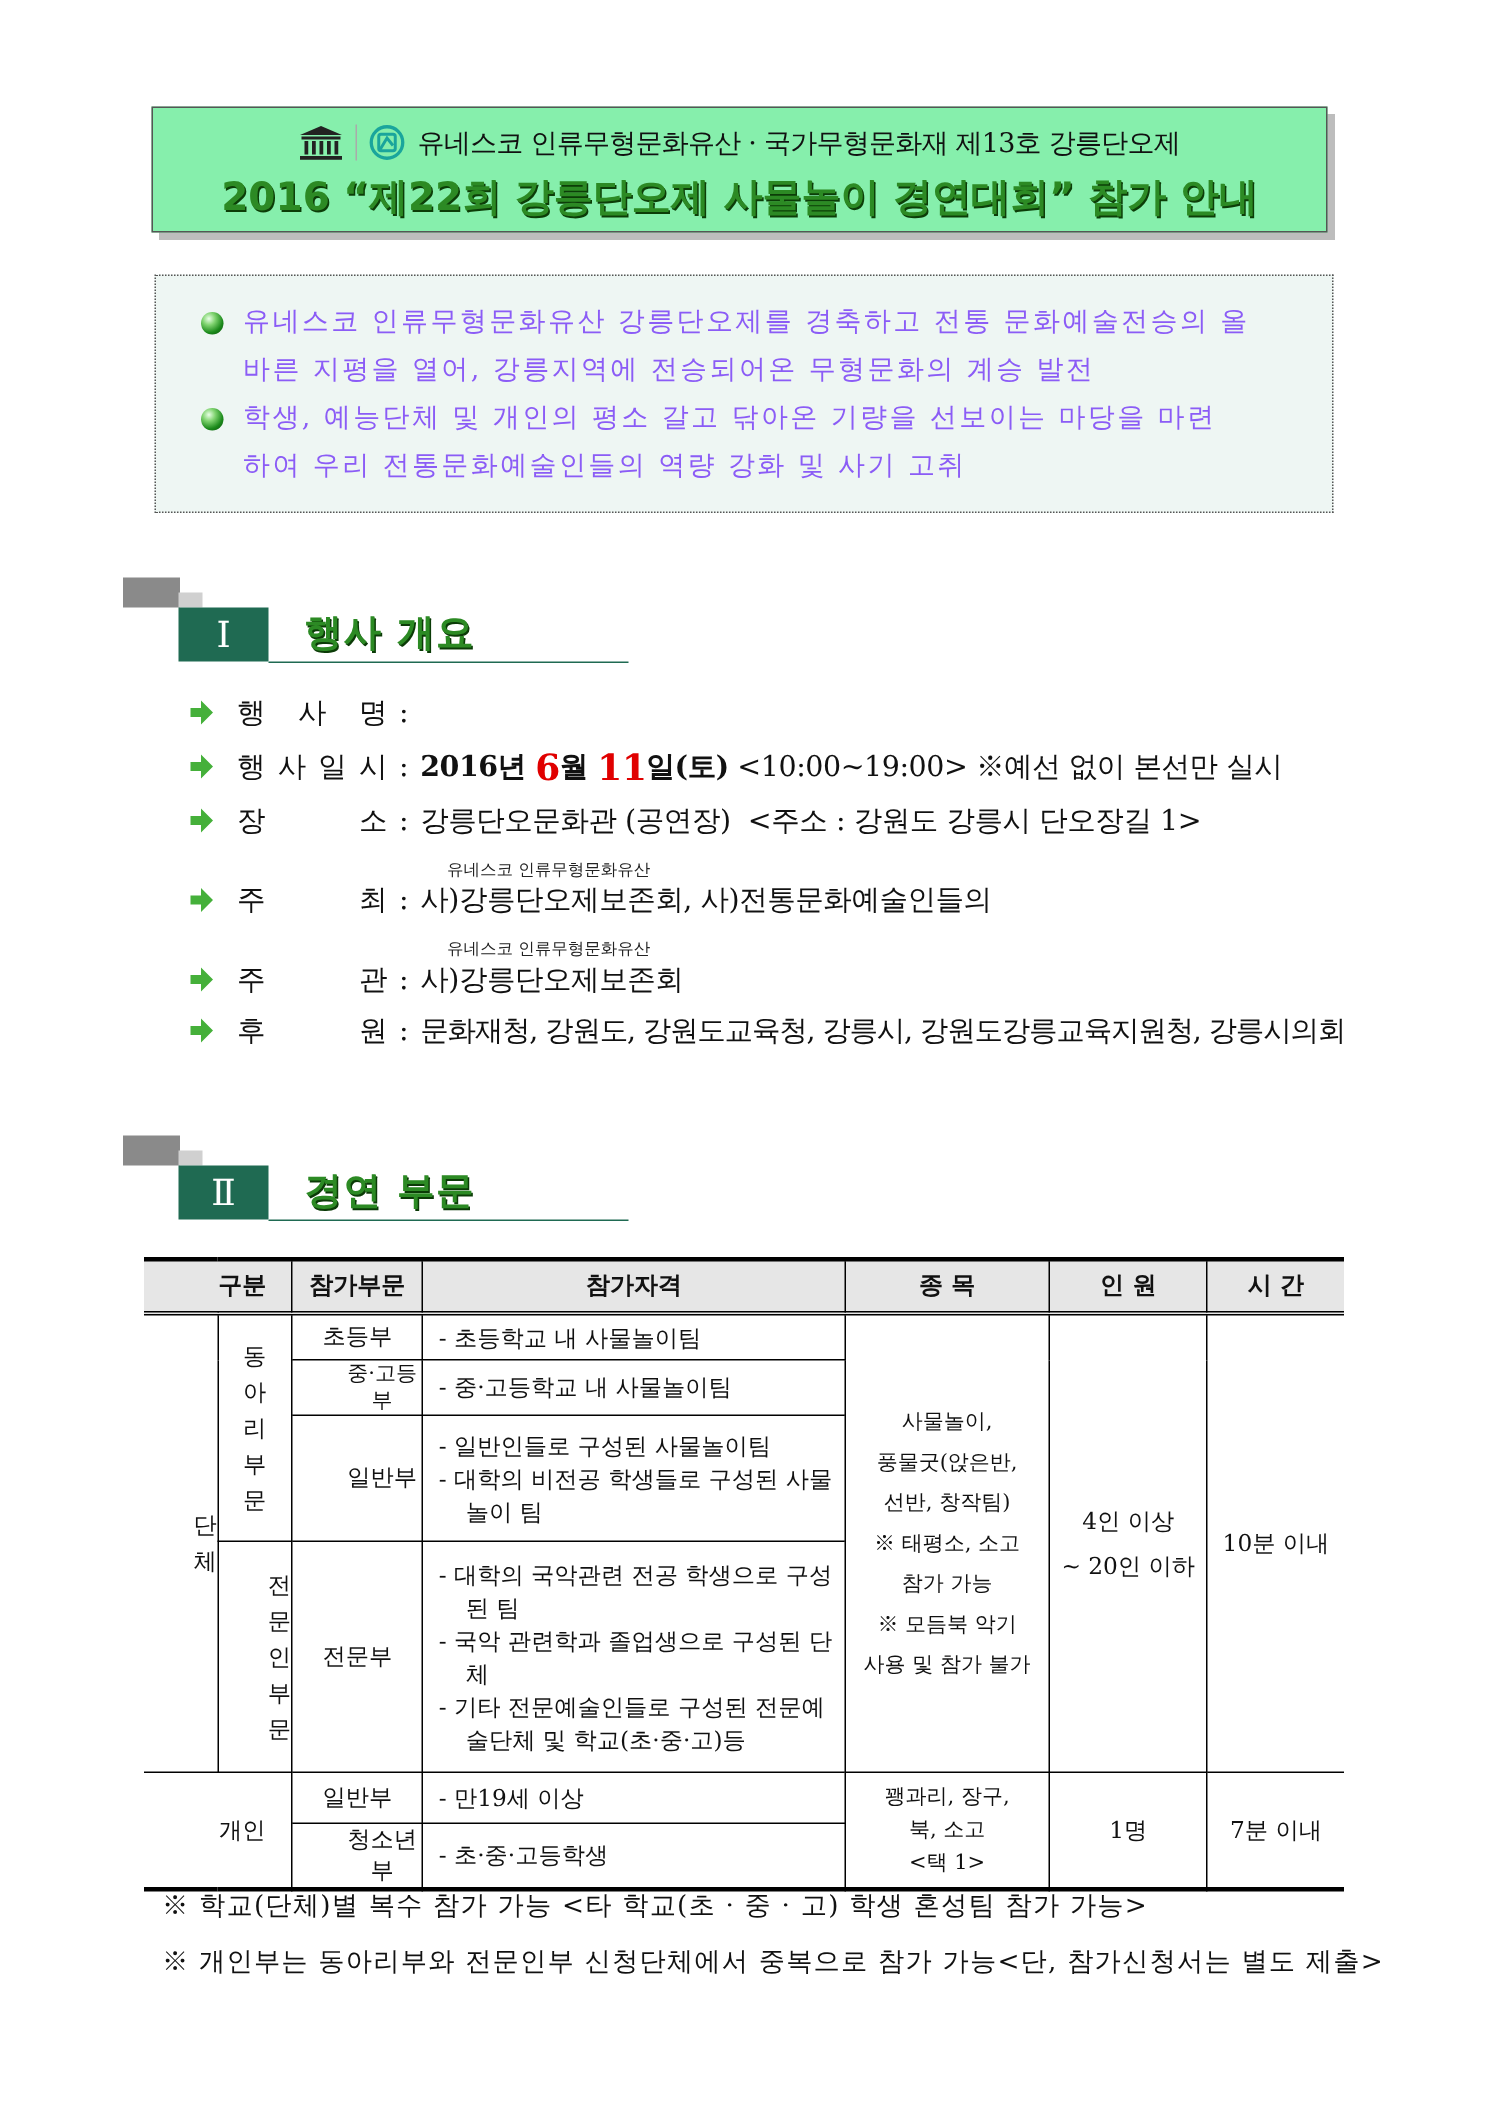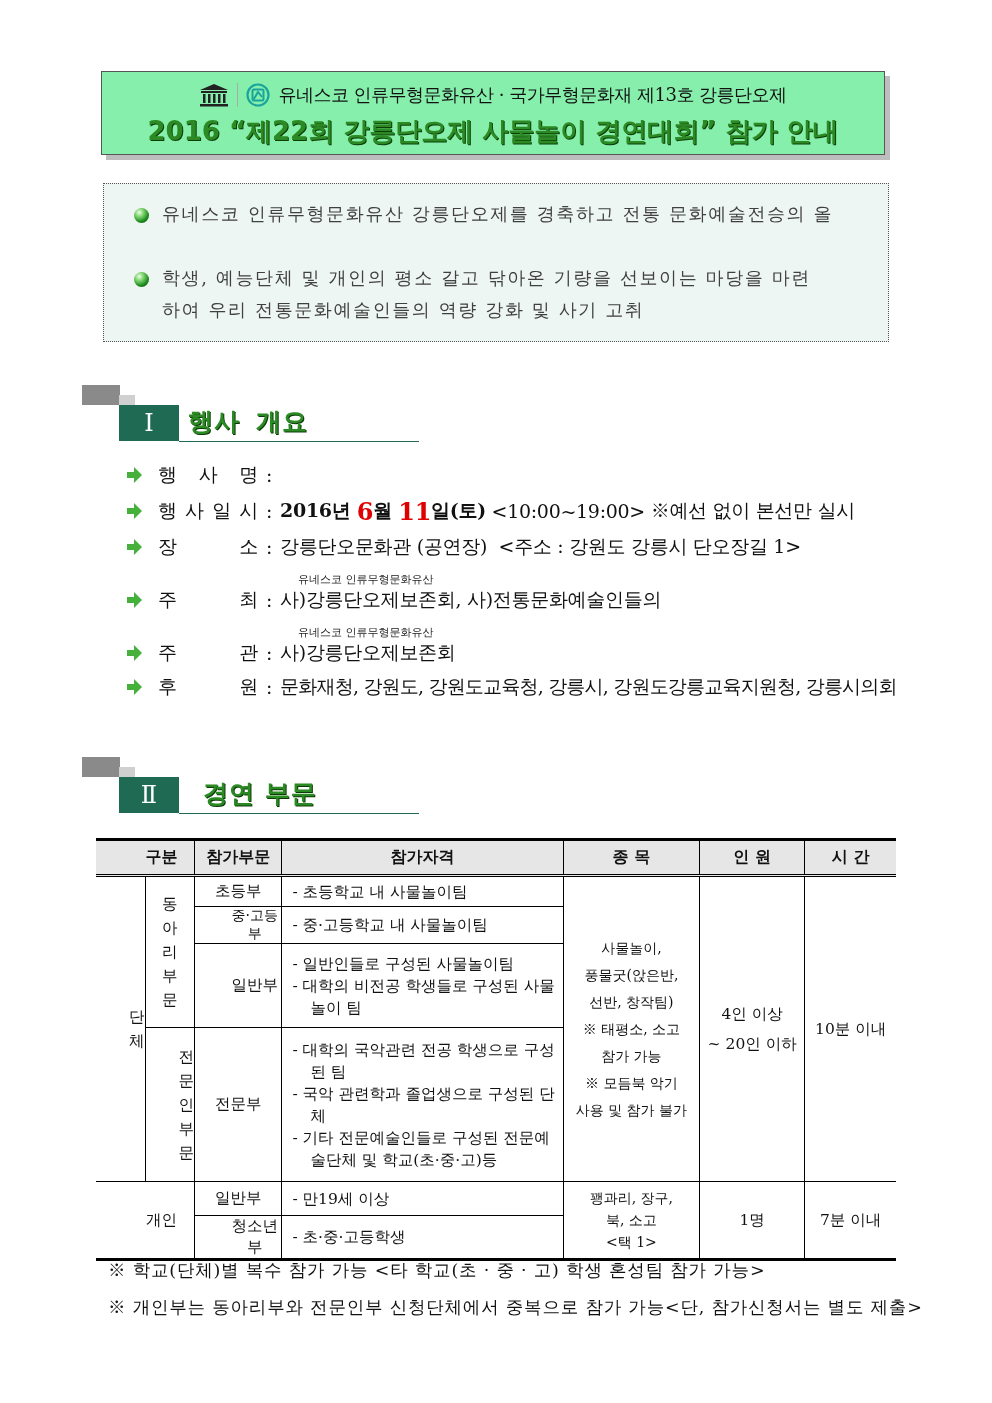--- a/index.html
+++ b/index.html
@@ -10,21 +10,21 @@
   .title-box { left: 101px; top: 71px; width: 782px; height: 82px; border: 1px solid #555; background: #86efac; box-shadow: 5px 5px 0 #bdbdbd; }
   .title-top { position: absolute; left: 0; right: 0; top: 10px; height: 26px; display: flex; align-items: center; justify-content: center; gap: 8px; }
   .title-top .sub { font-size: 18px; color: #111; font-family: "DejaVu Serif", serif; letter-spacing: -0.5px; }
   .logo-unesco { width: 30px; height: 24px; }
   .logo-sep { width: 1px; height: 24px; background: #aaa; }
   .logo-cha { width: 24px; height: 24px; }
   .title-main { position: absolute; left: 0; right: 0; top: 42px; text-align: center; font-size: 26px; font-weight: bold; color: #2c8a24; font-family: "DejaVu Sans", sans-serif; letter-spacing: 0px; text-shadow: 1px 1px 0 #0c3d08; }
 
   
   .purpose-box { left: 103px; top: 183px; width: 784px; height: 157px; border: 1px dotted #555; background: #eef6f3; }
-  .p-line { position: absolute; left: 58px; font-size: 18px; letter-spacing: 1.6px; color: #404040; font-family: "DejaVu Serif", serif; white-space: nowrap; }
+  .p-line { position: absolute; left: 58px; font-size: 18px; letter-spacing: 1.6px; color: #8b5cf6; font-family: "DejaVu Serif", serif; white-space: nowrap; }
   .bullet-ball { position: absolute; left: 30px; width: 15px; height: 15px; border-radius: 50%; background: radial-gradient(circle at 35% 30%, #e9ffe6 0%, #7fd36f 30%, #1b8a1b 65%, #0a4a0a 100%); }
 
   
   .sec-gray1 { width: 38px; height: 20px; background: #8a8a8a; }
   .sec-gray2 { width: 16px; height: 10px; background: #d0d0d0; }
   .sec-num { width: 60px; height: 36px; background: #1f6a52; color: #fff; font-size: 24px; text-align: center; line-height: 36px; font-family: "DejaVu Serif", serif; }
   .sec-title { font-size: 25px; font-weight: bold; color: #2c8a24; font-family: "DejaVu Sans", sans-serif; text-shadow: 1px 1px 0 #0b3b07; letter-spacing: 1px; }
   .sec-line { height: 1px; background: #1f6a52; }
 
   
@@ -74,29 +74,30 @@
       <polyline points="7.5,16.5 12,9 16,14" fill="none" stroke="#1aa59c" stroke-width="2"></polyline>
     </svg>
     <span class="sub">유네스코 인류무형문화유산 · 국가무형문화재 제13호 강릉단오제</span>
   </div>
   <div class="title-main">2016 “제22회 강릉단오제 사물놀이 경연대회” 참가 안내</div>
 </div>
 
 <div class="abs purpose-box">
   <span class="bullet-ball" style="top:24px;"></span>
   <div class="p-line" style="top:18px;">유네스코 인류무형문화유산 강릉단오제를 경축하고 전통 문화예술전승의 올</div>
+  <div class="p-line" style="top:50px;">바른 지평을 열어, 강릉지역에 전승되어온 무형문화의 계승 발전</div>
   <span class="bullet-ball" style="top:88px;"></span>
   <div class="p-line" style="top:82px;">학생, 예능단체 및 개인의 평소 갈고 닦아온 기량을 선보이는 마당을 마련</div>
   <div class="p-line" style="top:114px;">하여 우리 전통문화예술인들의 역량 강화 및 사기 고취</div>
 </div>
 
 <div class="abs sec-gray1" style="left:82px; top:385px;"></div>
 <div class="abs sec-gray2" style="left:119px; top:395px;"></div>
 <div class="abs sec-num" style="left:119px; top:405px;">Ⅰ</div>
-<div class="abs sec-title" style="left:188px; top:405px;font-family:Liberation Mono, monospace;">행사 개요</div>
+<div class="abs sec-title" style="left:203px; top:405px;">행사 개요</div>
 <div class="abs sec-line" style="left:179px; top:441px; width:240px;"></div>
 
 <svg width="0" height="0" style="position:absolute">
   <defs>
     <symbol id="arr" viewBox="0 0 20 20">
       <polygon points="3,7 10,7 10,2 18,10 10,18 10,13 3,13" fill="#45b03a"></polygon>
     </symbol>
   </defs>
 </svg>
 

